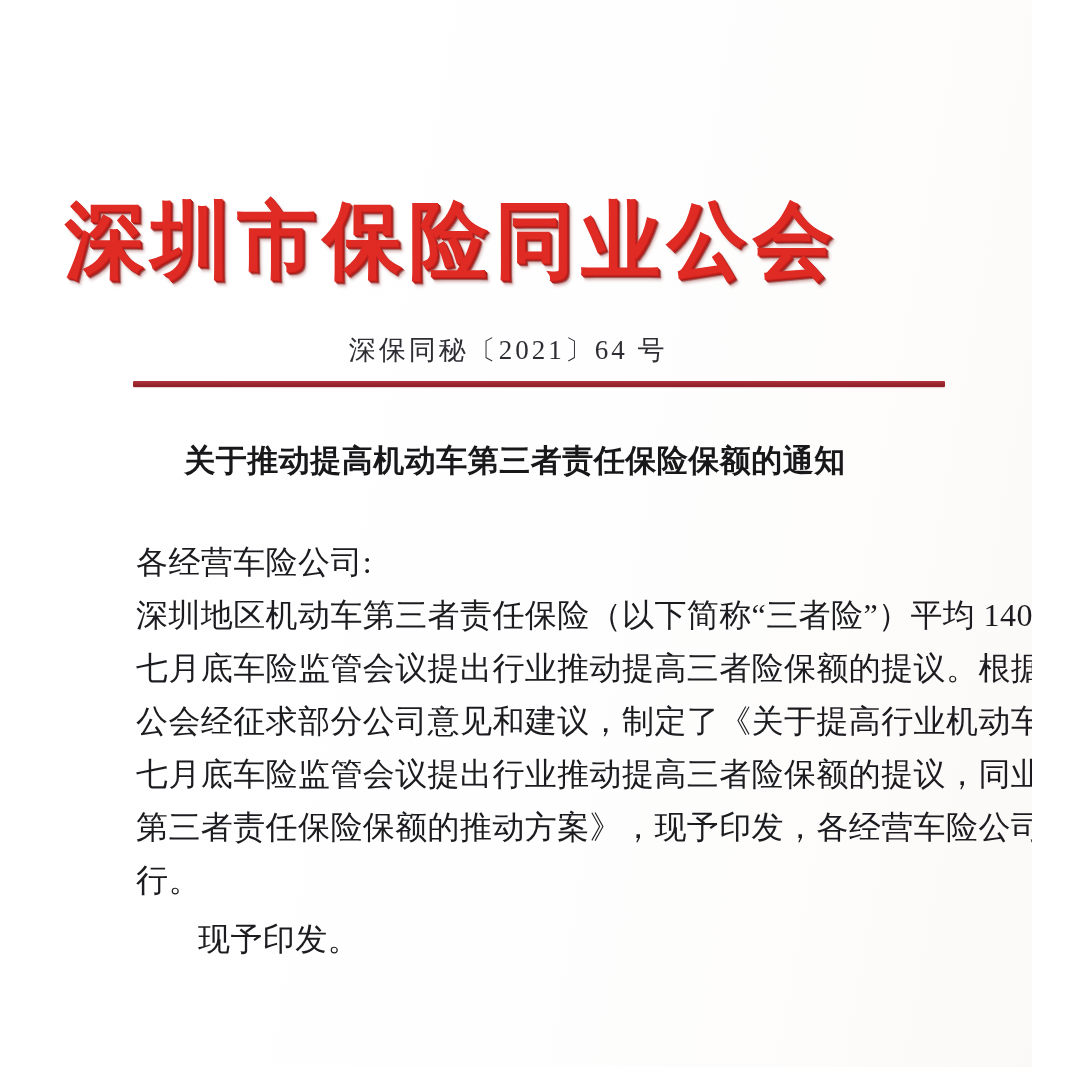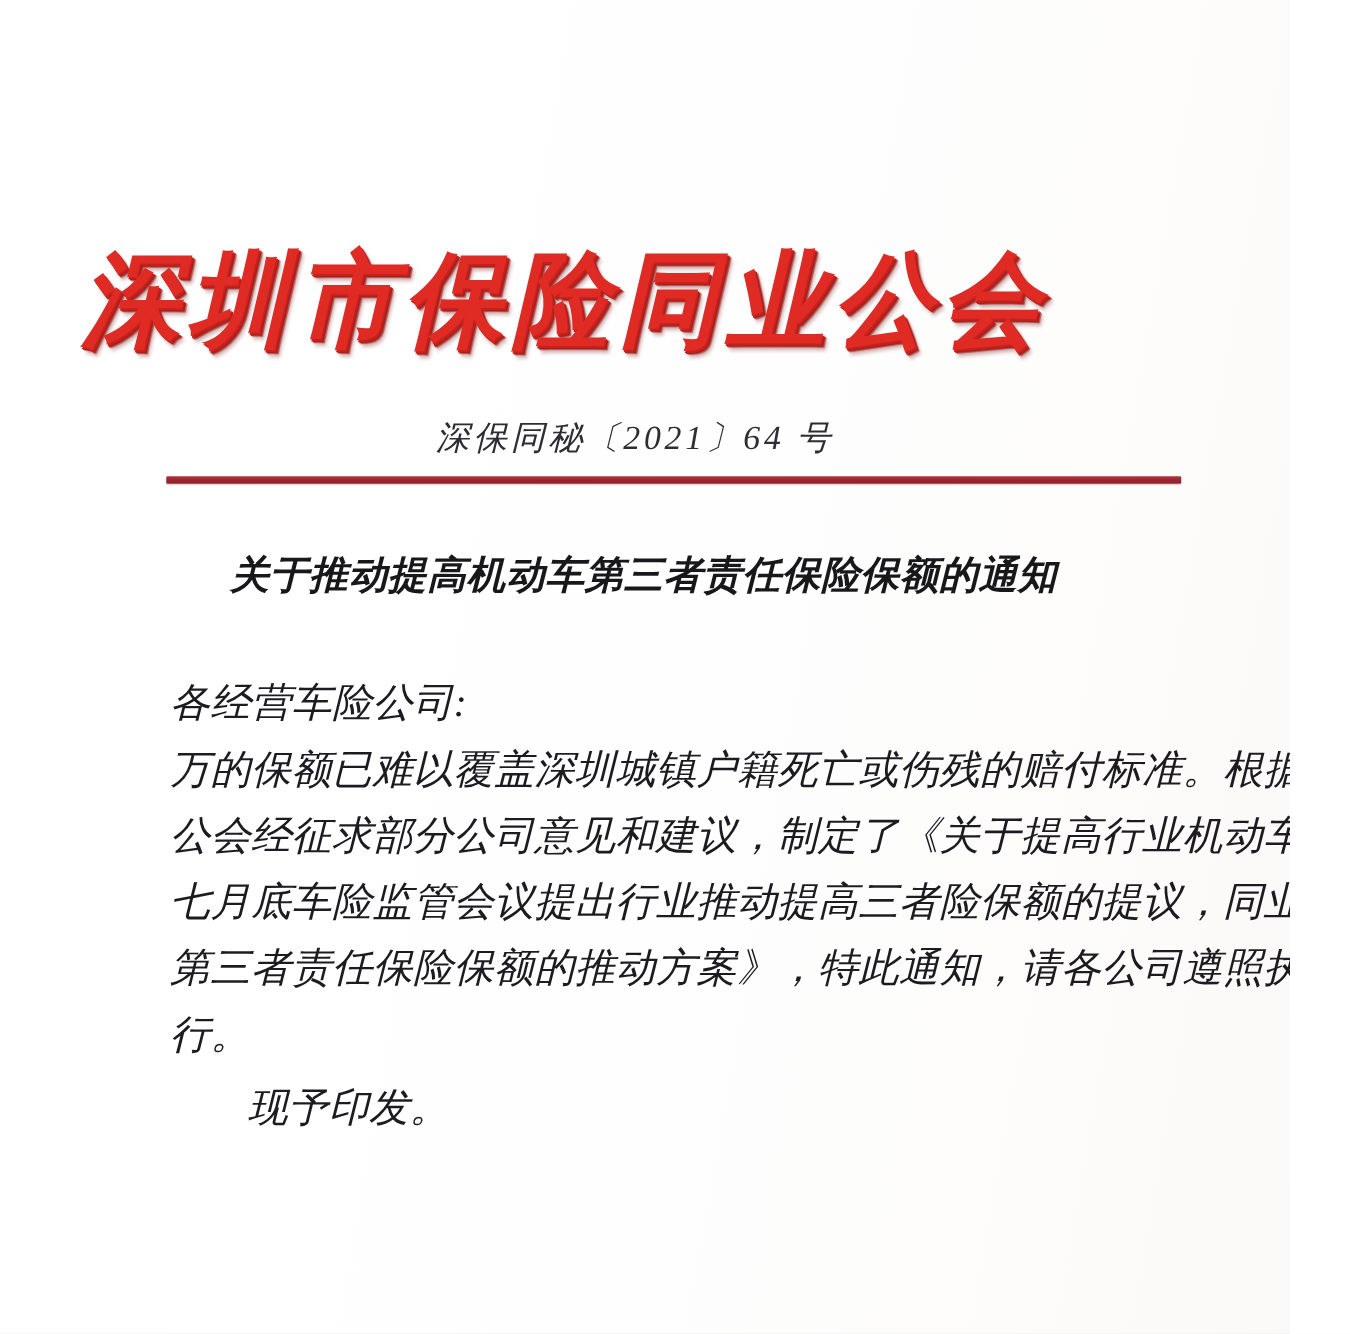--- a/index.html
+++ b/index.html
@@ -5,24 +5,23 @@
   html, body {
     margin: 0;
     padding: 0;
     background: #ffffff;
   }
 
   #page {
     position: relative;
     width: 1032px;
     height: 1067px;
-    background: #e5e5e5;
+    background: #86efac;
     overflow: hidden;
     font-family: "Liberation Serif", "DejaVu Serif", serif;
-    font-style: italic;
     -webkit-font-smoothing: antialiased;
   }
 
   
   #paper-tint {
     position: absolute;
     inset: 0;
     background:
       linear-gradient(100deg, #ffffff 0%, #fefefe 55%, #fdfcfb 80%, #fbf9f8 100%);
     pointer-events: none;
@@ -144,28 +143,29 @@
 
   <div class="doc-title">
     <span>关于推动提高机动车第三者责任保险保额的通知</span>
   </div>
 
   <div class="body-block">
 
     <div class="body-line">各经营车险公司:</div>
 
 
+    <div class="body-line">深圳地区机动车第三者责任保险（以下简称“三者险”）平均 140</div>
 
-    <div class="body-line">万的保额已难以覆盖深圳城镇户籍死亡或伤残的赔付标准。根据</div>
+    <div class="body-line">七月底车险监管会议提出行业推动提高三者险保额的提议。根据</div>
 
     <div class="body-line">公会经征求部分公司意见和建议，制定了《关于提高行业机动车</div>
 
     <div class="body-line">七月底车险监管会议提出行业推动提高三者险保额的提议，同业</div>
 
-    <div class="body-line">第三者责任保险保额的推动方案》，特此通知，请各公司遵照执</div>
+    <div class="body-line">第三者责任保险保额的推动方案》，现予印发，各经营车险公司</div>
 
     <div class="body-line">行。</div>
 
     <div class="body-line indent gap-before">现予印发。</div>
 
   </div>
 
 </div>
 
 </body></html>

